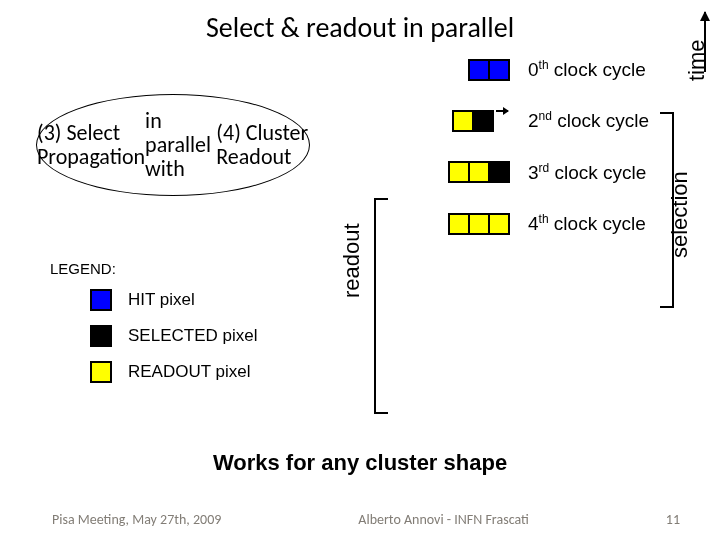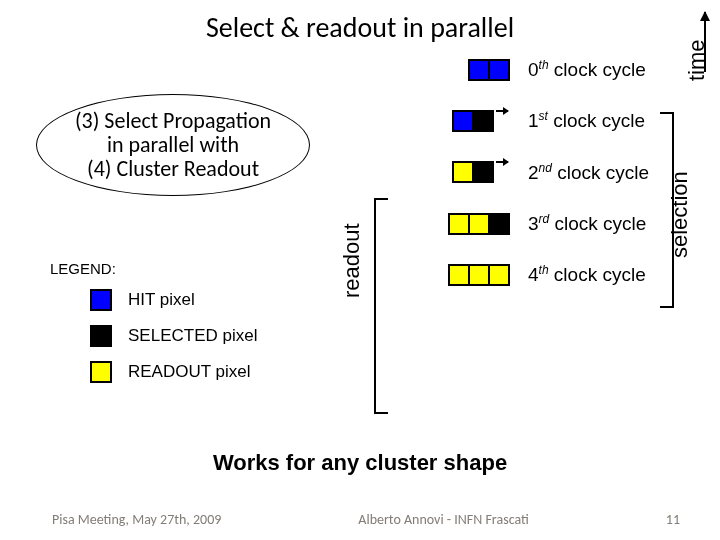--- a/index.html
+++ b/index.html
@@ -1,31 +1,31 @@
 <!DOCTYPE html>
 <html><head>
 <meta charset="utf-8">
 <style>
 * { margin: 0; padding: 0; box-sizing: border-box; }
 body { width: 720px; height: 540px; font-family: Arial, sans-serif; position: relative; background: #fff; }
 .title { font-family: Calibri, sans-serif; font-size: 28px; text-align: center; padding-top: 10px; font-weight: normal; }
-.bubble { position: absolute; left: 36px; top: 94px; width: 274px; height: 102px; background: #fff; border: 1px solid #000; border-radius: 50%; display: flex; flex-direction: column; align-items: center; justify-content: center; font-family: Calibri, sans-serif; font-size: 22px; line-height: 1.1; }
+.bubble { position: absolute; left: 36px; top: 94px; width: 274px; height: 102px; background: #fff; border: 1px solid #000; border-radius: 50%; display: flex; flex-direction: row; align-items: center; justify-content: center; font-family: Calibri, sans-serif; font-size: 22px; line-height: 1.1; }
 .legend { position: absolute; left: 50px; top: 260px; font-family: Arial, sans-serif; }
 .legend-title { font-size: 15px; margin-bottom: 12px; }
 .legend-row { display: flex; align-items: center; margin-bottom: 14px; font-size: 17px; padding-left: 40px; }
 .legend-sw { width: 22px; height: 22px; border: 2px solid #000; margin-right: 16px; }
 .cycles { position: absolute; left: 400px; top: 58px; }
 .cycle-row { display: flex; align-items: center; margin-bottom: 28px; }
 .pixels { display: flex; margin-right: 18px; width: 110px; justify-content: flex-end; }
 .px { width: 22px; height: 22px; border: 2px solid #000; margin-left: -2px; }
 .blue { background: #0000ff; }
 .black { background: #000; }
 .yellow { background: #ffff00; }
 .cycle-label { font-size: 19px; font-family: Arial, sans-serif; }
-.sup { font-size: 12px; vertical-align: super; font-style: italic; }
+.sup { font-size: 12px; vertical-align: super; }
 .readout-label { position: absolute; left: 352px; top: 285px; transform: rotate(-90deg); transform-origin: left center; font-size: 22px; font-family: Arial, sans-serif; }
 .readout-bracket { position: absolute; left: 374px; top: 198px; width: 14px; height: 216px; border: 2px solid #000; border-right: none; }
 .selection-label { position: absolute; left: 680px; top: 245px; transform: rotate(-90deg); transform-origin: left center; font-size: 22px; font-family: Arial, sans-serif; }
 .selection-bracket { position: absolute; left: 660px; top: 112px; width: 14px; height: 196px; border: 2px solid #000; border-left: none; }
 .time-label { position: absolute; left: 697px; top: 68px; transform: rotate(-90deg); transform-origin: left center; font-size: 22px; font-family: Arial, sans-serif; }
 .time-arrow { position: absolute; left: 704px; top: 12px; width: 2px; height: 60px; background: #000; }
 .time-arrow::before { content: ''; position: absolute; top: -1px; left: -4px; border-left: 5px solid transparent; border-right: 5px solid transparent; border-bottom: 10px solid #000; }
 .works { position: absolute; left: 0; right: 0; top: 450px; text-align: center; font-size: 22px; font-weight: bold; font-family: Arial, sans-serif; }
 .footer { position: absolute; bottom: 12px; left: 12px; right: 0; display: flex; justify-content: space-between; padding: 0 40px; font-family: Calibri, sans-serif; font-size: 14px; color: #827d76; }
 .arrow-small { position: relative; display: inline-block; width: 12px; height: 2px; background: #000; margin-left: 2px; margin-right: 2px; vertical-align: middle; }
@@ -70,28 +70,20 @@
 <div class="cycles">
   <div class="cycle-row">
     <div class="pixels">
       <div class="px blue"></div>
       <div class="px blue"></div>
     </div>
     <div class="cycle-label"><span>0</span><span class="sup">th</span><span> clock cycle</span></div>
   </div>
   <div class="cycle-row">
     <div class="pixels">
-      <div class="px blue"></div>
-      <div class="px black"></div>
-      <span class="arrow-small"></span>
-    </div>
-    <div class="cycle-label"><span>1</span><span class="sup">st</span><span> clock cycle</span></div>
-  </div>
-  <div class="cycle-row">
-    <div class="pixels">
       <div class="px yellow"></div>
       <div class="px black"></div>
       <span class="arrow-small"></span>
     </div>
     <div class="cycle-label"><span>2</span><span class="sup">nd</span><span> clock cycle</span></div>
   </div>
   <div class="cycle-row">
     <div class="pixels">
       <div class="px yellow"></div>
       <div class="px yellow"></div>

